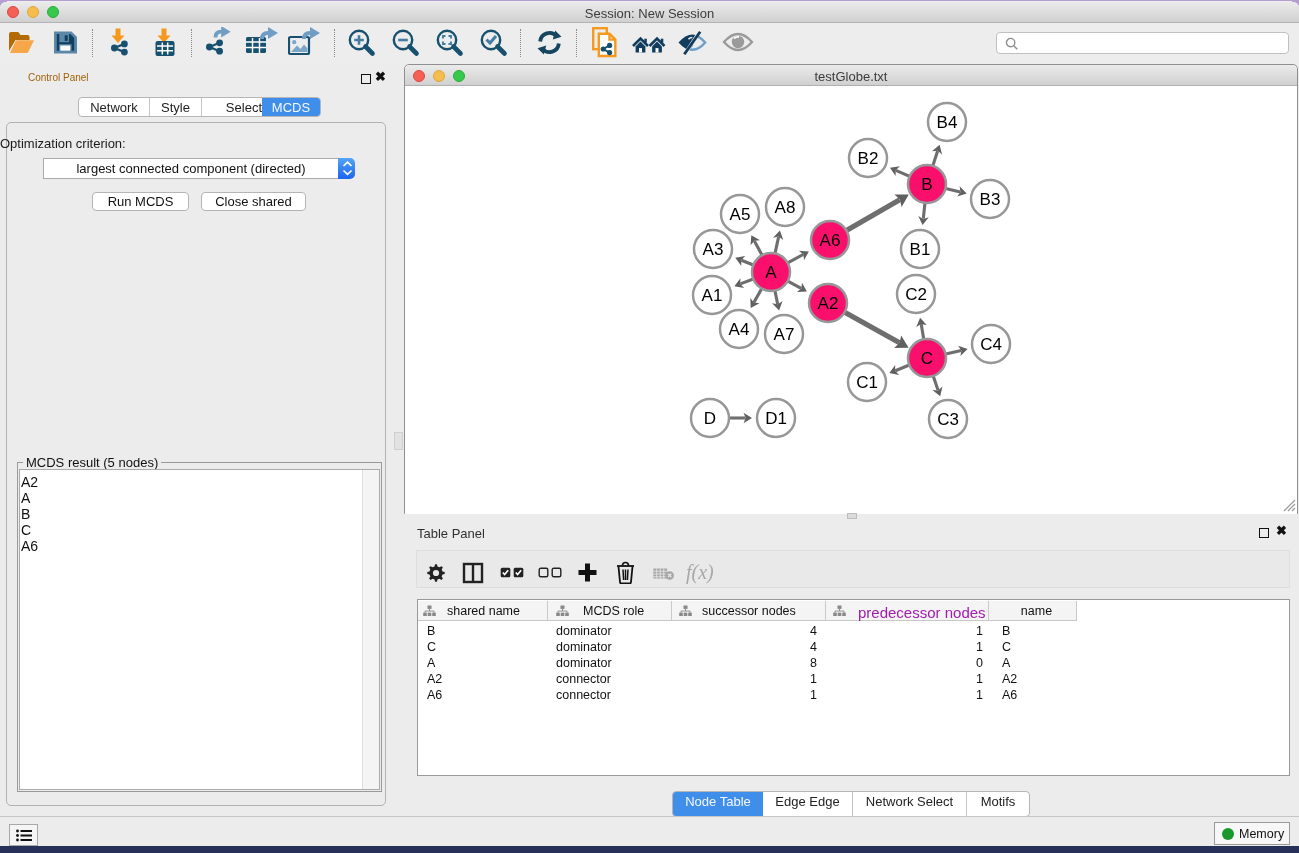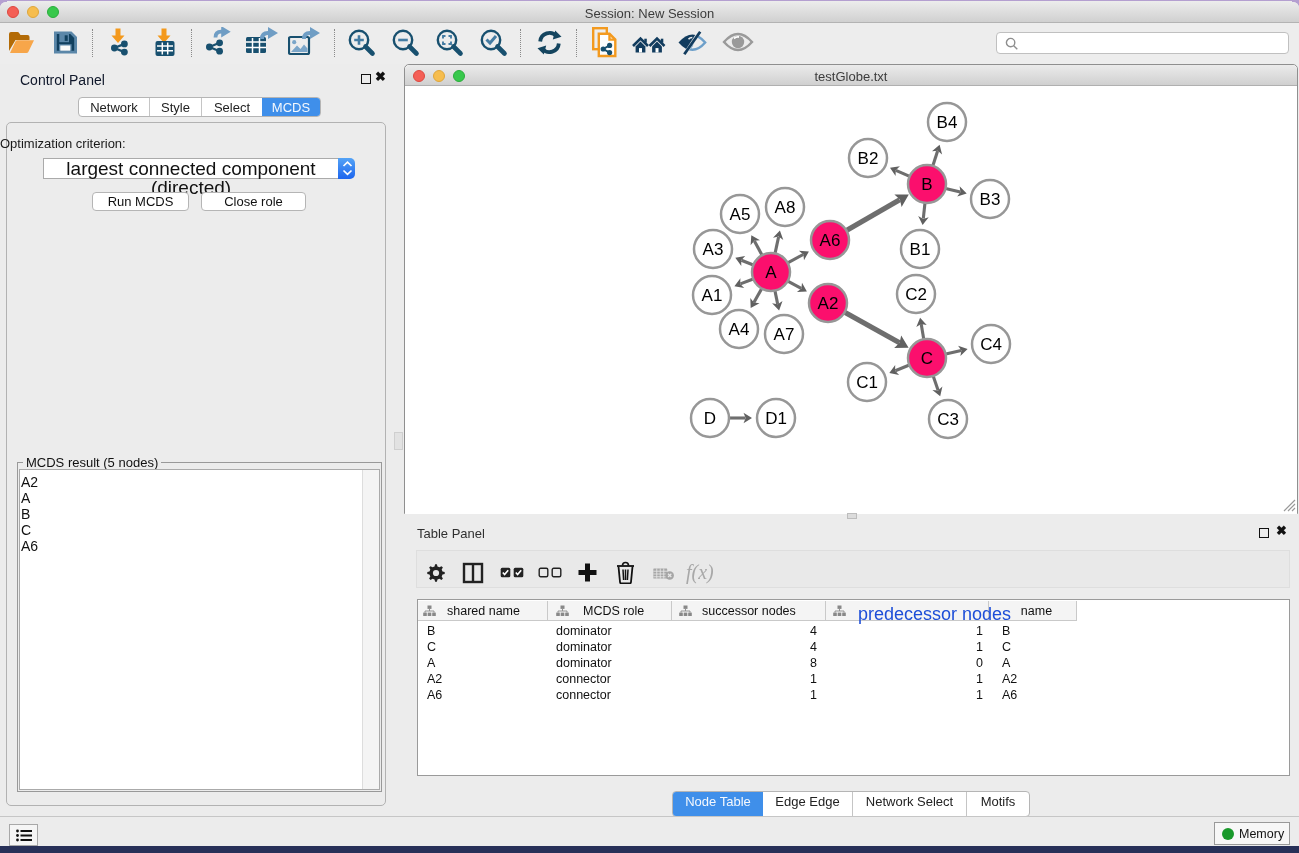--- a/index.html
+++ b/index.html
@@ -150,47 +150,47 @@
       <div style="position:absolute;left:520px;top:6px;height:28px;border-left:1px dotted #8a8a8a"></div>
       <div style="position:absolute;left:576px;top:6px;height:28px;border-left:1px dotted #8a8a8a"></div>
     </div>
   <div class="abs" style="left:996px;top:30px;width:293px;height:22px;background:#fff;border:1px solid #c0c0c0;border-radius:4px">
     <svg style="position:absolute;left:8px;top:4px" width="14" height="14" viewBox="0 0 14 14">
       <circle cx="5.6" cy="5.6" r="4.2" fill="none" stroke="#8e8e8e" stroke-width="1.4"></circle>
       <path d="M8.7 8.7 L12.3 12.3" stroke="#8e8e8e" stroke-width="1.4"></path>
       </svg>
   </div>
 
-  <div class="abs" style="left:20px;top:70px;font-size:14px;color:#0f172a">Control Panel</div>
+  <div class="abs" style="left:28px;top:70px;font-size:10px;color:#a16207">Control Panel</div>
   <div class="abs" style="left:361px;top:72px;width:10px;height:10px;border:1.6px solid #111"></div>
   <div class="abs" style="left:375px;top:66.5px;font-size:13px;font-weight:bold;color:#111">✖</div>
 
   <div class="abs" style="left:6px;top:120px;width:380px;height:684px;border:1px solid #b2b2b2;border-radius:5px;background:#ececec"></div>
 
   <div class="abs" style="left:78px;top:95px;height:20px;display:flex;font-size:13px;border:1px solid #b5b5b5;border-radius:4px;overflow:hidden;background:#fff">
     <div style="width:71px;text-align:center;line-height:19px;border-right:1px solid #c5c5c5;color:#222">Network</div>
     <div style="width:52px;text-align:center;line-height:19px;border-right:1px solid #c5c5c5;color:#222">Style</div>
-    <div style="width:60px;text-align:center;line-height:19px;color:#222">Select</div>
+    <div style="width:60px;text-align:right;line-height:19px;color:#222">Select</div>
     <div style="width:58px;text-align:center;line-height:19px;background:#3f8fea;color:#f4f8fd">MCDS</div>
   </div>
 
   <div class="abs" style="left:0;top:134px;width:392px;font-size:13px;color:#1a1a1a">Optimization criterion:</div>
 
   <div class="abs" style="left:43px;top:156px;width:295px;height:21px;background:#fff;border:1px solid #aaa;border-right:none">
-    <div style="position:absolute;left:0;top:0;width:100%;text-align:center;line-height:19px;font-size:19px;color:#111">largest connected component (directed)</div>
+    <div style="position:absolute;left:0;top:0;width:100%;text-align:center;line-height:19px;font-size:13px;color:#111">largest connected component (directed)</div>
   </div>
   <div class="abs" style="left:338px;top:156px;width:17px;height:21px;border-radius:0 5px 5px 0;background:linear-gradient(#54a3f6,#1d65ee)">
     <svg style="position:absolute;left:3.5px;top:3px" width="11" height="15" viewBox="0 0 11 15">
       <path d="M1.5 5 L5.5 1.2 L9.5 5" fill="none" stroke="#fff" stroke-width="1.7"></path>
       <path d="M1.5 9.5 L5.5 13.3 L9.5 9.5" fill="none" stroke="#fff" stroke-width="1.7"></path>
       </svg>
   </div>
 
   <div class="abs" style="left:92px;top:190px;width:97px;height:19px;background:#fff;border:1px solid #b5b5b5;border-radius:4px;text-align:center;line-height:17px;font-size:13px;color:#111">Run MCDS</div>
-  <div class="abs" style="left:201px;top:190px;width:105px;height:19px;background:#fff;border:1px solid #b5b5b5;border-radius:4px;text-align:center;line-height:17px;font-size:13px;color:#111">Close role</div>
+  <div class="abs" style="left:201px;top:190px;width:105px;height:19px;background:#fff;border:1px solid #b5b5b5;border-radius:4px;text-align:center;line-height:17px;font-size:13px;color:#111">Close shared</div>
 
   <div class="abs" style="left:17px;top:460px;width:365px;height:330px;border:1px solid #999"></div>
   <div class="abs" style="left:23px;top:453px;background:#ececec;padding:0 3px;font-size:13px;color:#111">MCDS result (5 nodes)</div>
   <div class="abs" style="left:19px;top:467px;width:361px;height:321px;background:#fff;border:1px solid #aaa"></div>
   <div class="abs" style="left:362px;top:468px;width:17px;height:319px;background:#f4f4f4;border-left:1px solid #ddd"></div>
   <div class="abs" style="left:21px;top:472px;font-size:14px;line-height:16.1px;color:#111">A2<br>A<br>B<br>C<br>A6</div>
 
   <div class="abs" style="left:404px;top:62px;width:894px;height:450px;background:#fff;border:1px solid #8f8f8f;border-radius:5px 5px 0 0">
     <div style="position:absolute;left:0;top:0;width:100%;height:21px;background:linear-gradient(#ebebeb,#d0d0d0);border-bottom:1px solid #b0b0b0;border-radius:5px 5px 0 0"></div>
     <div style="position:absolute;left:8px;top:5px;width:12px;height:12px;border-radius:50%;background:#f45f56;border:1px solid #dd4840;box-sizing:border-box"></div>
@@ -368,21 +368,21 @@
       <path d="M6.5 4 V6 M2 7.6 V6 H11 V7.6" stroke="#888" stroke-width="0.9" fill="none"></path>
     </svg>
     <div class="abs" style="left:702px;top:602px;font-size:12.5px;color:#111">successor nodes</div>
     <svg style="position:absolute;left:833px;top:603px" width="13" height="12" viewBox="0 0 13 12">
       <rect x="4.5" y="0.5" width="4" height="3.4" fill="#888"></rect>
       <rect x="0.2" y="7.6" width="3.6" height="3.4" fill="#888"></rect>
       <rect x="4.7" y="7.6" width="3.6" height="3.4" fill="#888"></rect>
       <rect x="9.2" y="7.6" width="3.6" height="3.4" fill="#888"></rect>
       <path d="M6.5 4 V6 M2 7.6 V6 H11 V7.6" stroke="#888" stroke-width="0.9" fill="none"></path>
     </svg>
-    <div class="abs" style="left:858px;top:602px;font-size:18px;color:#1d4ed8">predecessor nodes</div>
+    <div class="abs" style="left:858px;top:602px;font-size:15px;color:#a21caf">predecessor nodes</div>
     <div class="abs" style="left:1009px;top:602px;width:55px;text-align:center;font-size:12.5px;color:#111">name</div>
     <div class="abs" style="left:427px;top:622px;font-size:12.5px;color:#111">B</div>
     <div class="abs" style="left:556px;top:622px;font-size:12.5px;color:#111">dominator</div>
     <div class="abs" style="left:760px;top:622px;width:57px;text-align:right;font-size:12.5px;color:#111">4</div>
     <div class="abs" style="left:926px;top:622px;width:57px;text-align:right;font-size:12.5px;color:#111">1</div>
     <div class="abs" style="left:1002px;top:622px;font-size:12.5px;color:#111">B</div>
     <div class="abs" style="left:427px;top:638px;font-size:12.5px;color:#111">C</div>
     <div class="abs" style="left:556px;top:638px;font-size:12.5px;color:#111">dominator</div>
     <div class="abs" style="left:760px;top:638px;width:57px;text-align:right;font-size:12.5px;color:#111">4</div>
     <div class="abs" style="left:926px;top:638px;width:57px;text-align:right;font-size:12.5px;color:#111">1</div>

